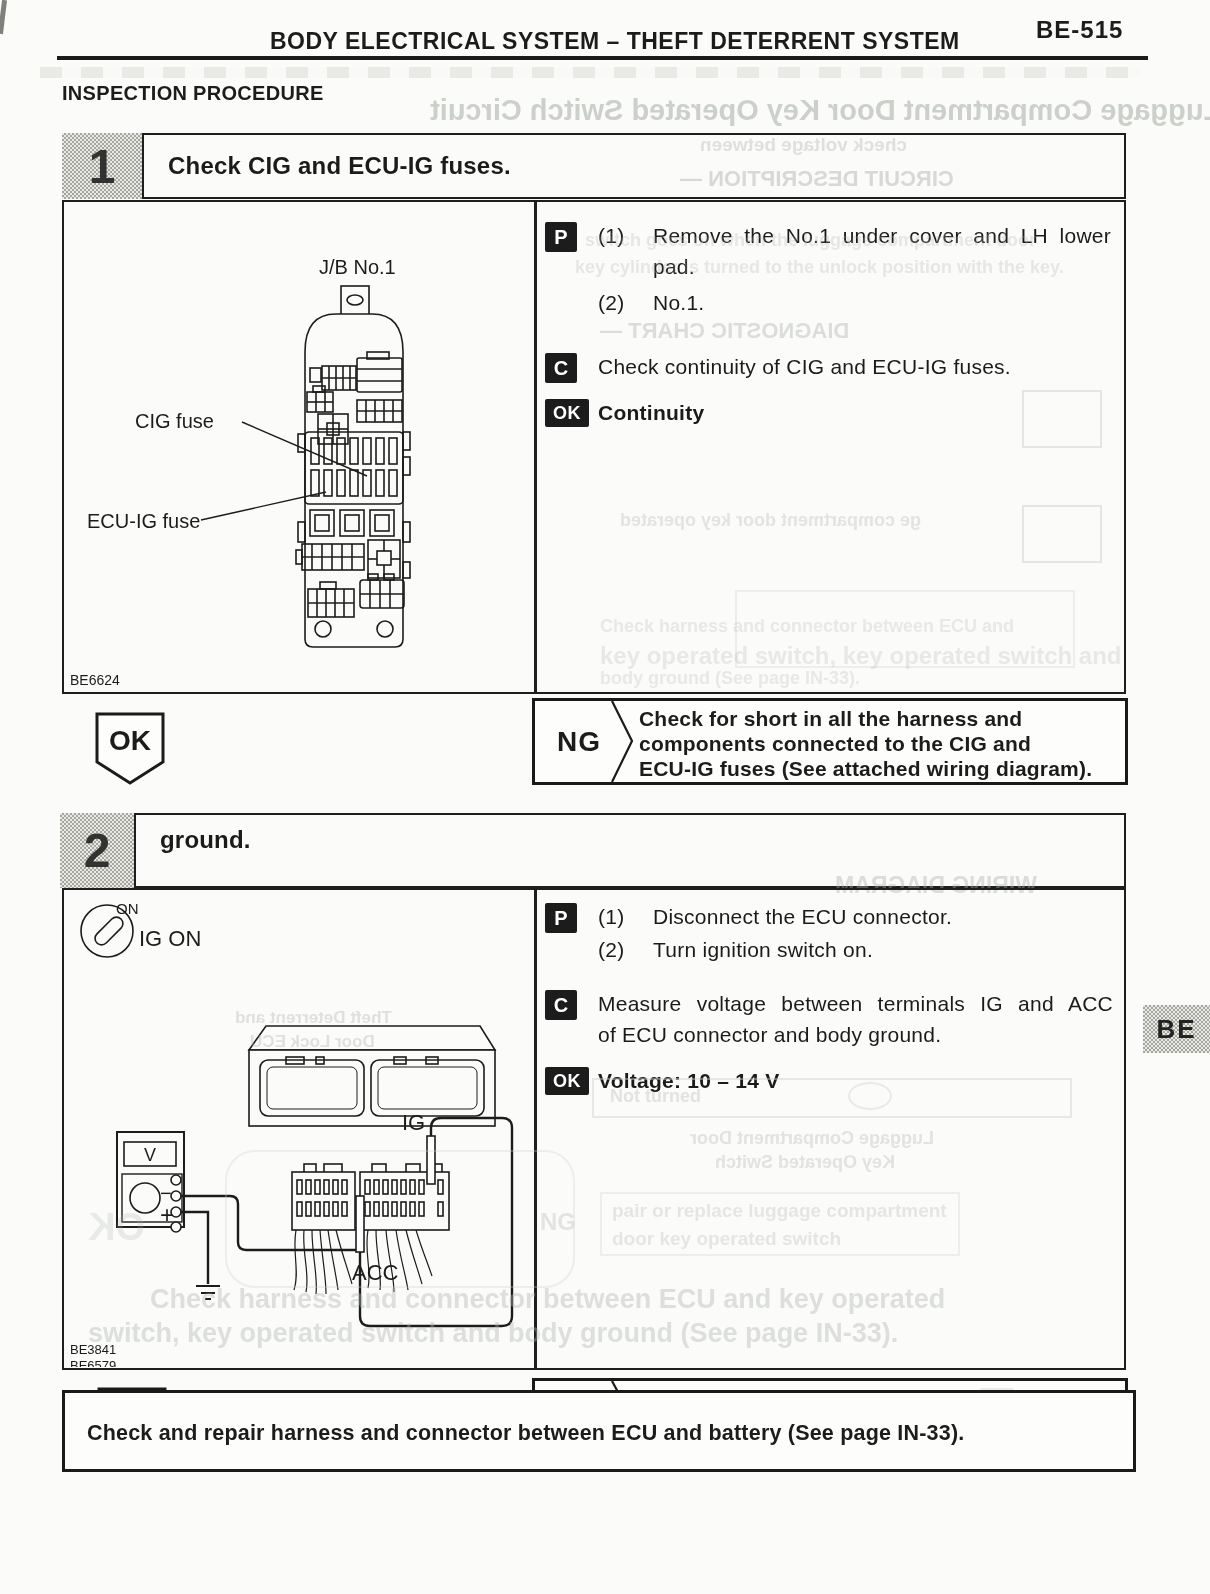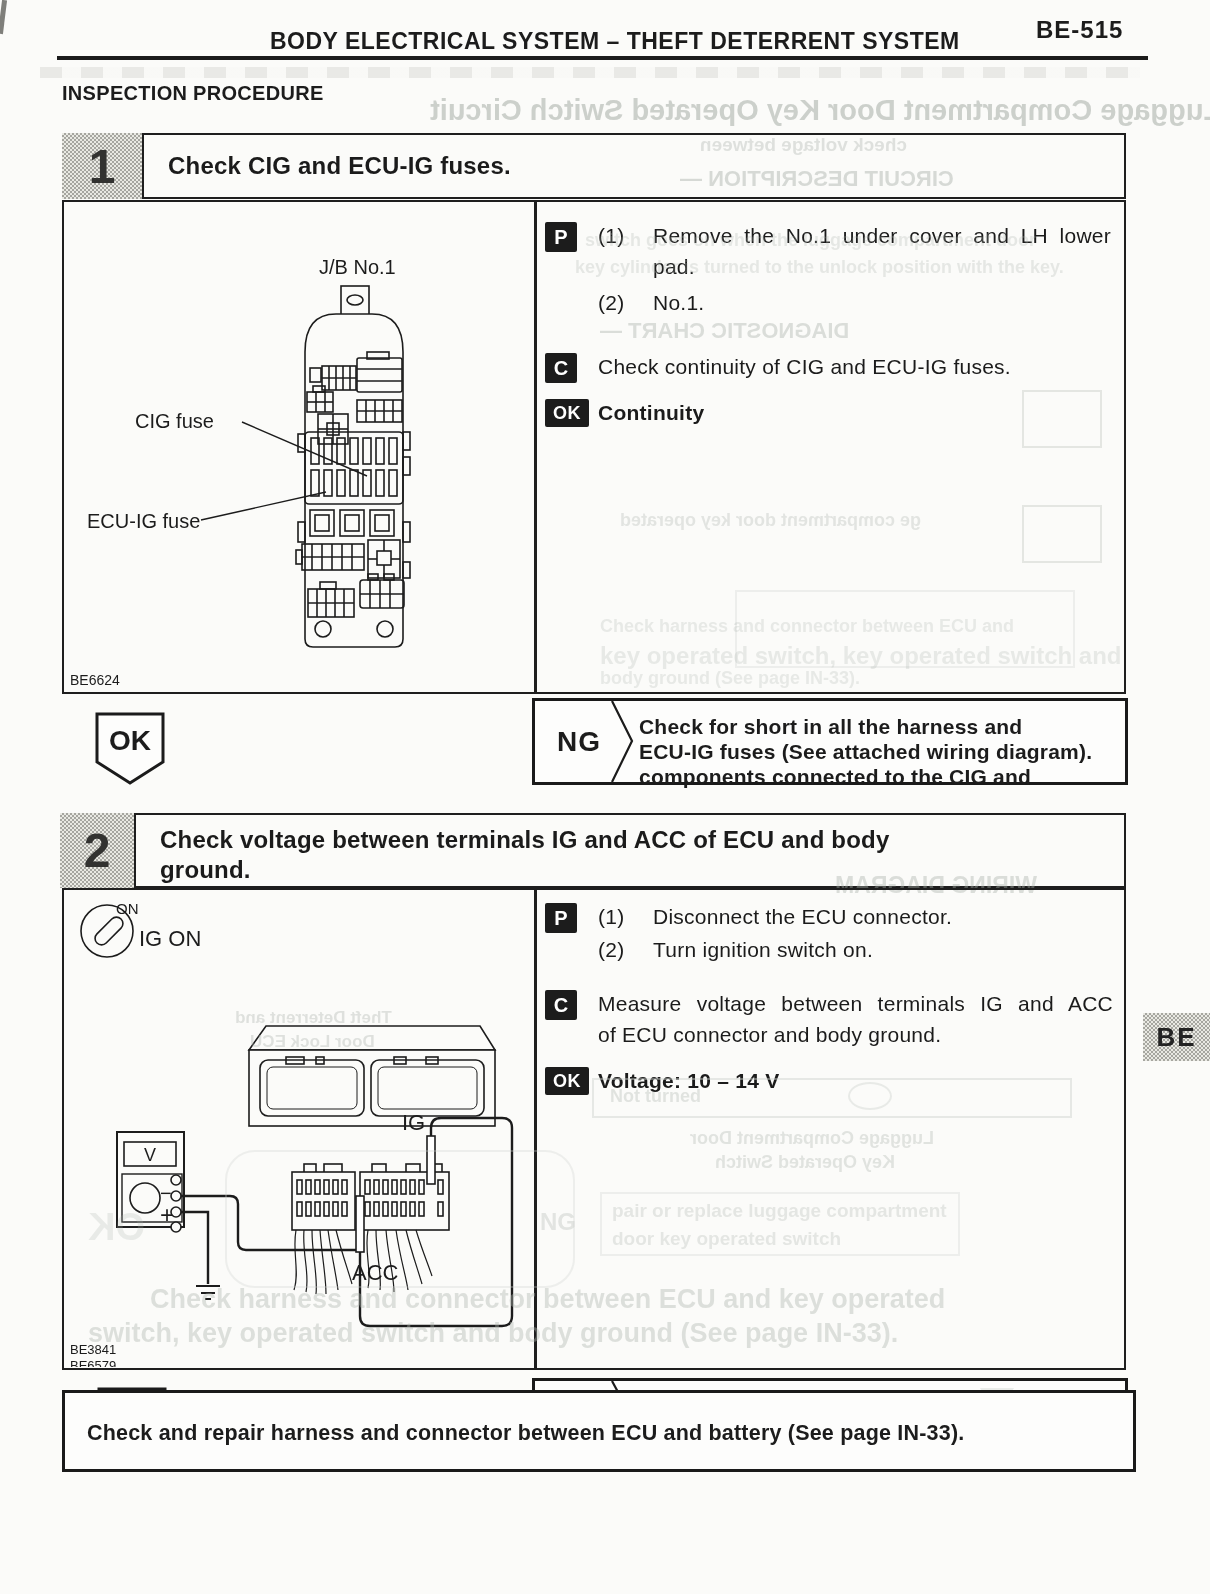--- a/index.html
+++ b/index.html
@@ -197,33 +197,32 @@
 
   <svg width="70" height="74" viewBox="0 0 70 74" style="position:absolute;left:95px;top:712px;">
     <path d="M2,2 L68,2 L68,50 L35,71 L2,50 Z" fill="#fdfdfc" stroke="#1b1b1b" stroke-width="3"></path>
     <text x="35" y="38" text-anchor="middle" font-size="28" font-weight="bold">OK</text>
   </svg>
   <div class="frame3" style="left:532px;top:698px;width:596px;height:87px;">
     <div class="flowlbl abs nw" style="left:22px;top:25px;">NG</div>
     <svg width="26" height="81" viewBox="0 0 26 81" style="position:absolute;left:74px;top:0;">
       <path d="M3,0 L23,40 L3,81" fill="none" stroke="#1b1b1b" stroke-width="2.2"></path>
     </svg>
-    <div class="abs branch-lines" style="left:104px;top:6px;margin-top:8px;">
+    <div class="abs branch-lines" style="left:104px;top:6px;">
       <div>Check for short in all the harness and</div>
+      <div>components connected to the CIG and</div>
       <div>ECU-IG fuses (See attached wiring diagram).</div>
-      <div>components connected to the CIG and</div>
     </div>
   </div>
 
   <div class="abs dither stepnum" style="left:60px;top:813px;width:74px;height:75px;">
     <span>2</span>
   </div>
   <div class="frame" style="left:134px;top:813px;width:992px;height:75px;">
     <div class="steptitle nw" style="position:absolute;left:24px;top:10px;line-height:30px;">
-      <div>Check voltage between terminals IG and ACC of ECU and body</div>
       <div>ground.</div>
     </div>
   </div>
   <div class="ghost mir" style="left:835px;top:872px;font-size:23px;opacity:.4;">WIRING DIAGRAM</div>
 
   <div class="frame" style="left:62px;top:888px;width:1064px;height:482px;padding-left:8px;">
     <div class="vdiv" style="left:470px;"></div>
 
     <svg width="470" height="477" viewBox="0 0 470 477" style="position:absolute;left:0;top:0;" fill="none" stroke="#1c1c1c" stroke-width="1.6">
 
@@ -356,17 +355,17 @@
     </svg>
     <div class="abs branch-lines nw" style="left:104px;top:25px;">Check and replace ECU.</div>
     <div class="ghost" style="left:380px;top:26px;font-size:20px;opacity:.22;">or connector</div>
   </div>
   <div class="abs" style="left:980px;top:1388px;width:0;height:0;border-left:17px solid transparent;border-right:17px solid transparent;border-top:28px solid #c6cbc6;opacity:.35;"></div>
 
   <div class="frame3" style="left:62px;top:1390px;width:1074px;height:82px;">
     <div class="b nw" style="position:absolute;left:22px;top:28px;font-size:21.5px;letter-spacing:.2px;">Check and repair harness and connector between ECU and battery (See page IN-33).</div>
   </div>
 
-  <div class="abs dither betab" style="left:1143px;top:1005px;width:67px;height:48px;margin-top:8px;">
+  <div class="abs dither betab" style="left:1143px;top:1005px;width:67px;height:48px;">
     <span>BE</span>
   </div>
 
 </div>
 
 </body></html>

